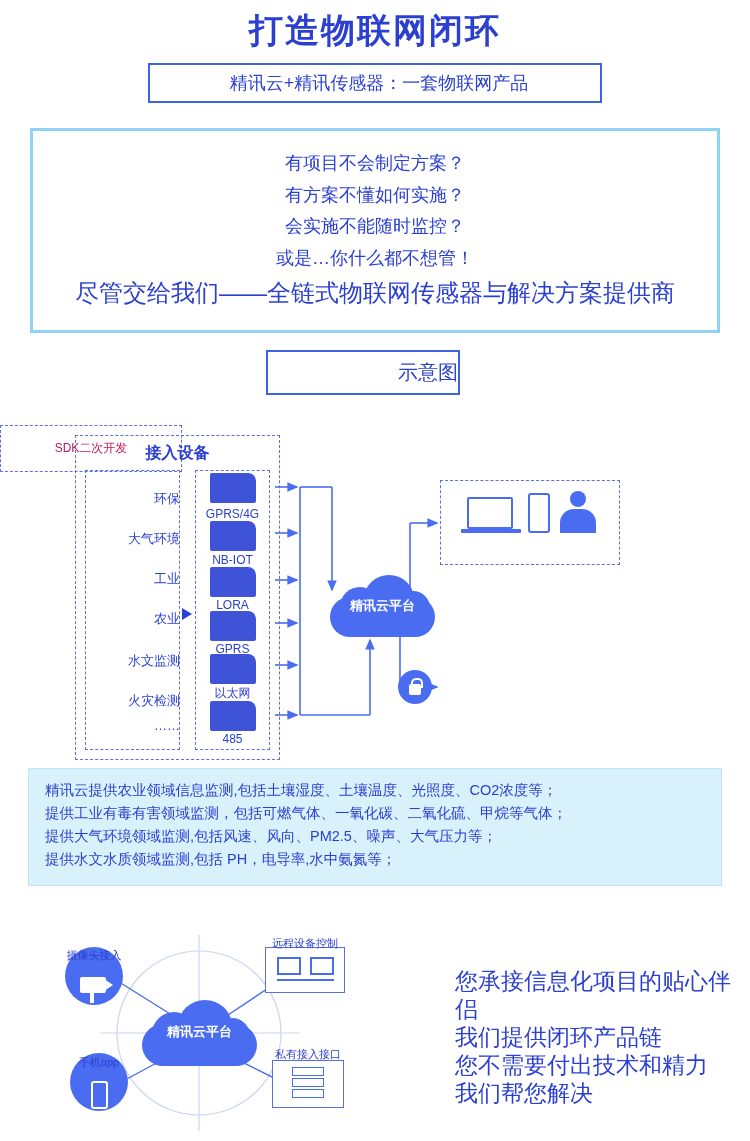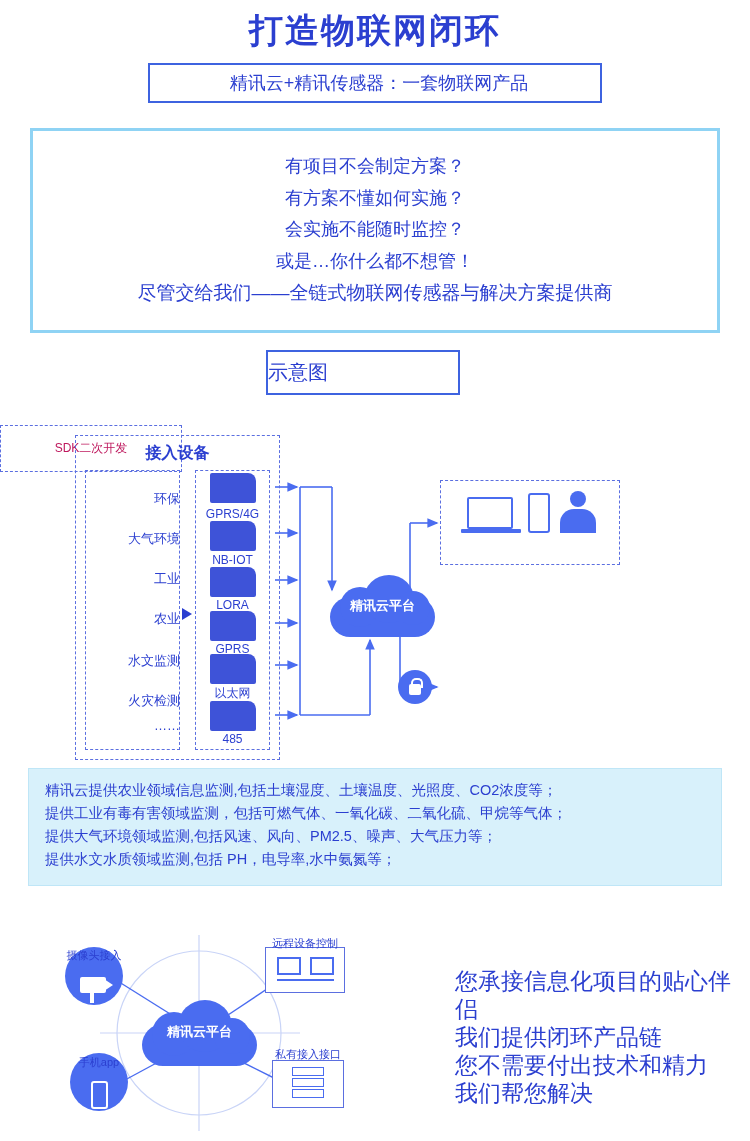--- a/index.html
+++ b/index.html
@@ -63,35 +63,35 @@
     align-items: center;
     justify-content: center;
     gap: 10px;
   }
   .q-line {
     font-size: 18px;
     color: #2b3fd0;
     line-height: 1.2;
   }
   .q-line.last {
-    font-size: 19px;
+    font-size: 24px;
   }
 
   
   .schema-box {
     position: absolute;
     top: 350px;
     left: 266px;
     width: 194px;
     height: 45px;
     border: 2px solid #3e63e0;
     box-sizing: border-box;
     display: flex;
     align-items: center;
-    justify-content: flex-start;
+    justify-content: flex-end;
     font-size: 20px;
     color: #2b3fd0;
   }
 
   
   .diagram {
     position: absolute;
     top: 425px;
     left: 0;
     width: 750px;

